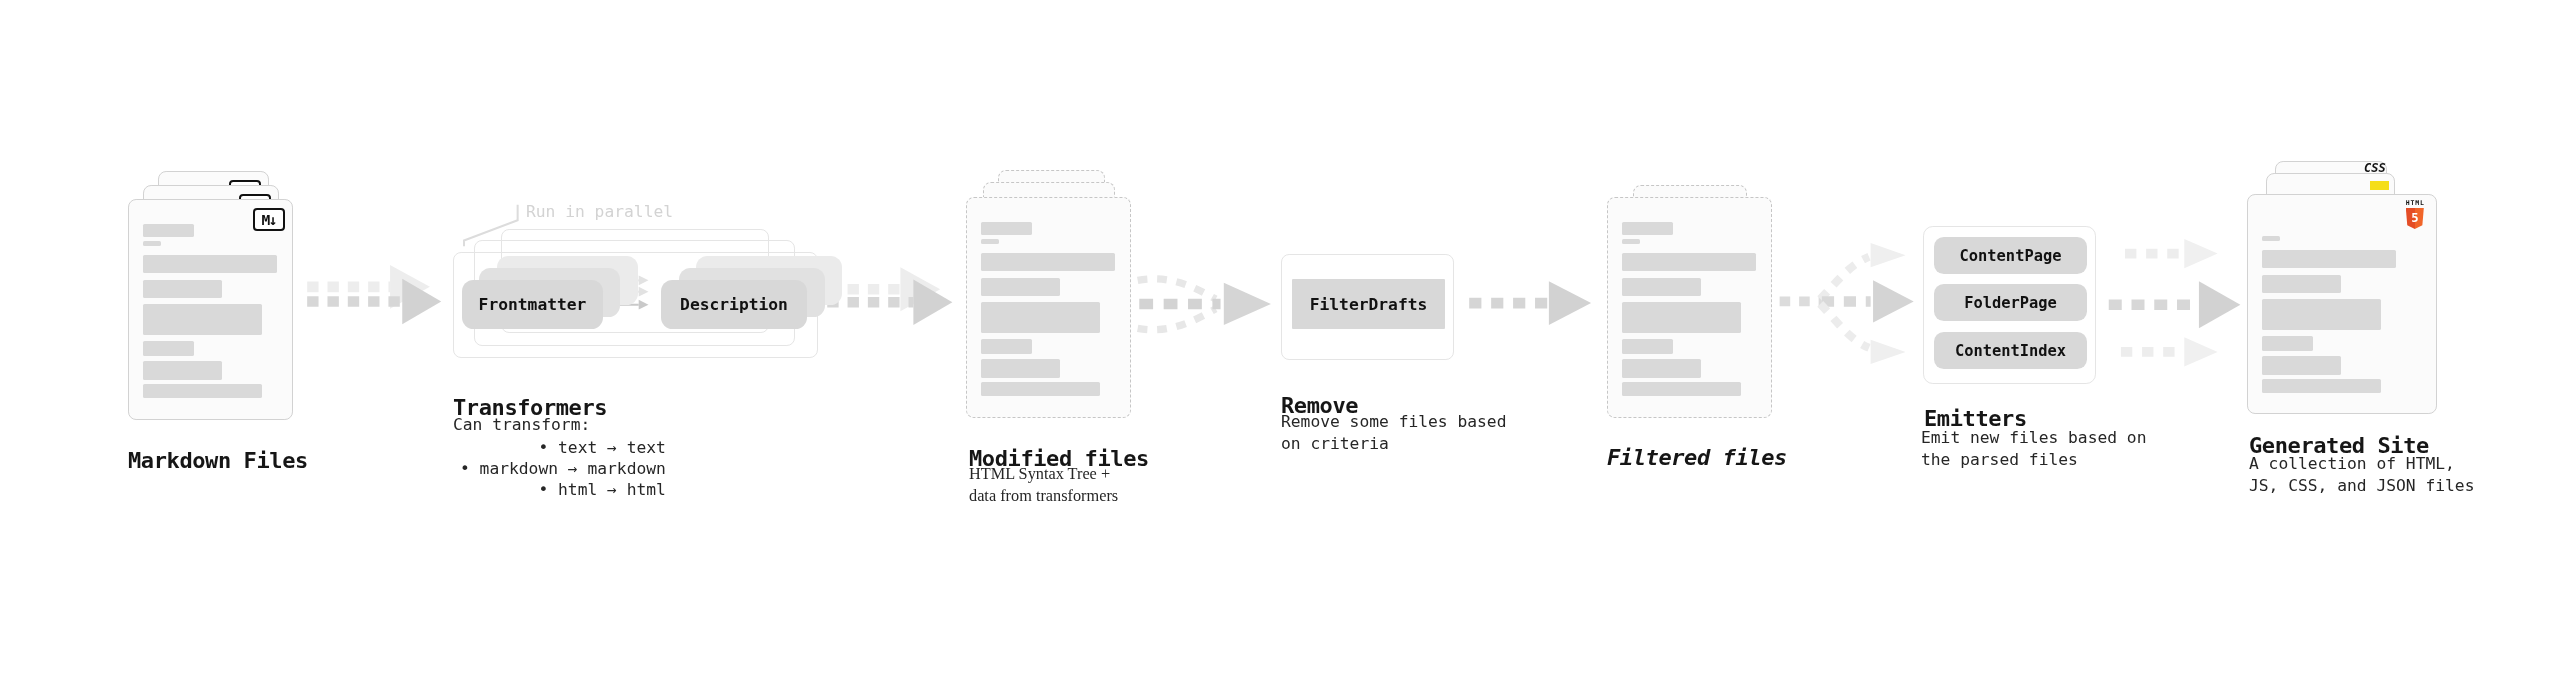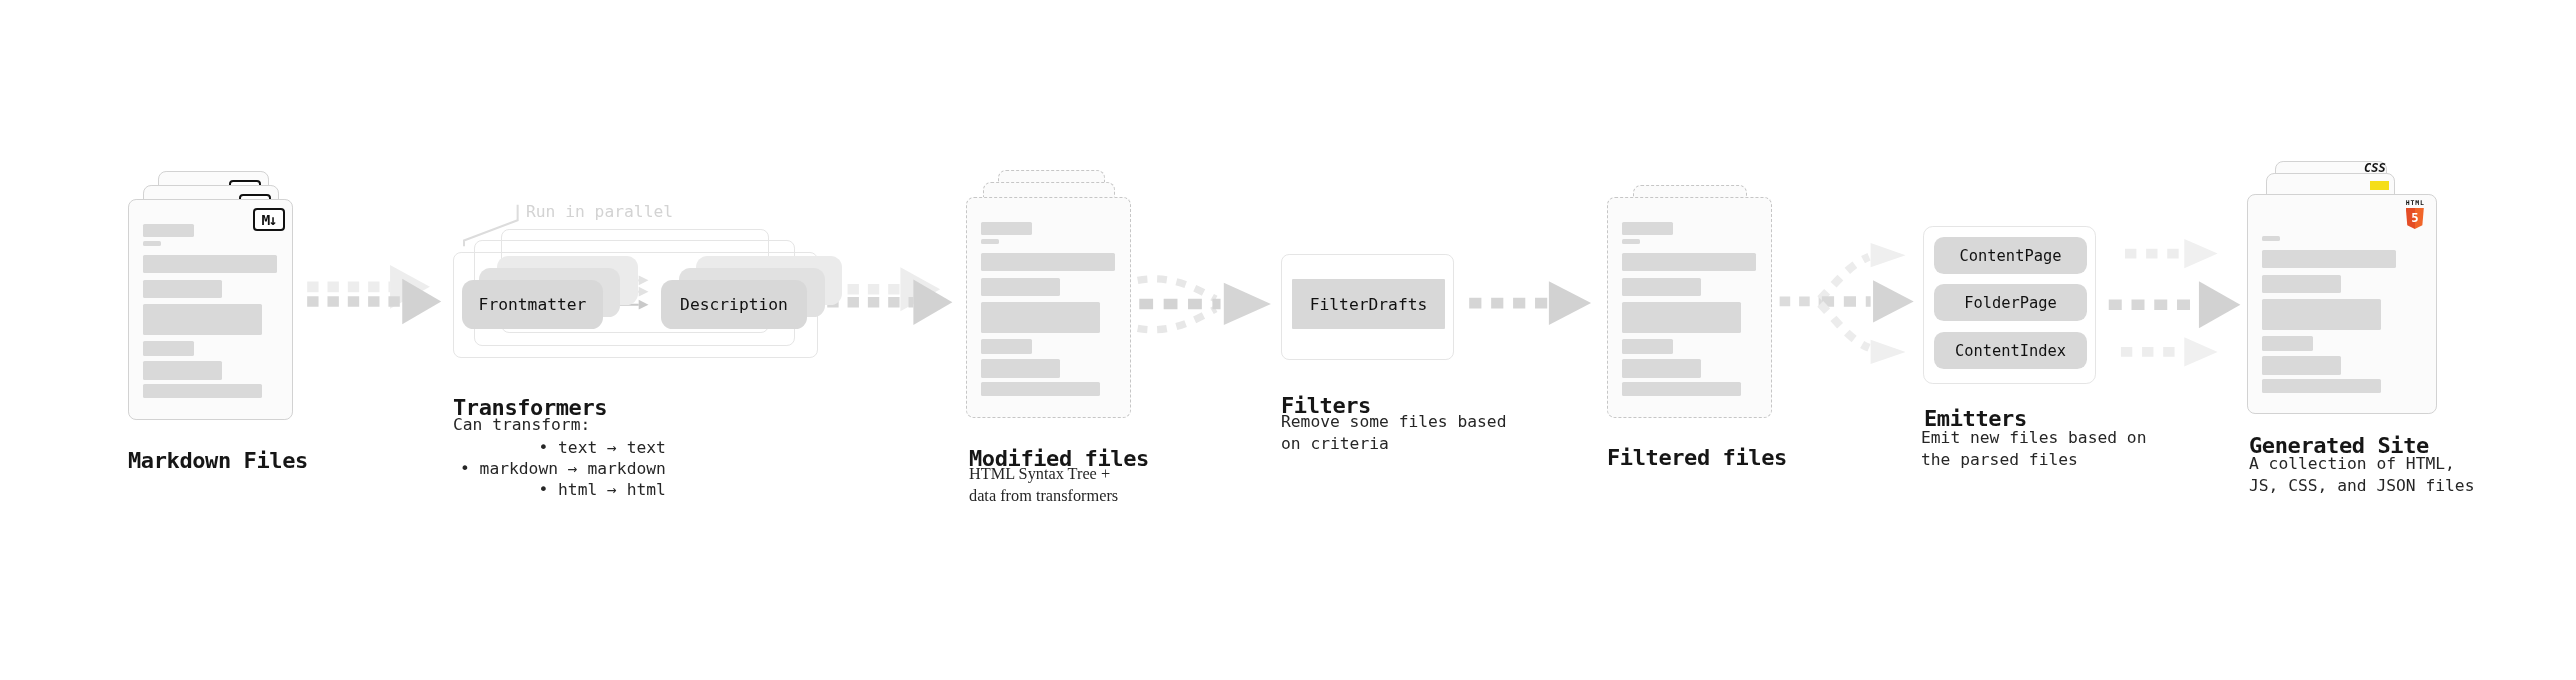--- a/index.html
+++ b/index.html
@@ -37,21 +37,21 @@
   .html5 .shield{margin-top:0.8px;width:18px;height:21px;
     background:linear-gradient(90deg,#e44d26 50%,#f16529 50%);
     clip-path:polygon(0 0,100% 0,92% 82%,50% 100%,8% 82%);
     display:flex;align-items:center;justify-content:center;
     color:#fff;font-size:12.2px;font-weight:bold;line-height:21px;}
 
   
   .obox{position:absolute;border:1.6px solid #e5e5e5;border-radius:8.1px;box-sizing:border-box;background:transparent;}
   .obox.filled{background:#ffffff;}
   .pill{position:absolute;background:#d8d8d8;border-radius:11.4px;display:flex;align-items:center;
-    justify-content:center;font-size:16.3px;color:#111;white-space:nowrap;}
+    justify-content:center;font-size:16.3px;color:#111;white-space:nowrap;font-weight:bold;}
   .pill.ghost1{background:#e1e1e1;}
   .pill.ghost2{background:#ebebeb;}
   .pill.small{border-radius:9.8px;font-size:15.4px;}
 
   
   .title{position:absolute;font-size:22px;color:#161616;white-space:nowrap;letter-spacing:-0.4px;}
   .subtitle{position:absolute;font-size:16.3px;line-height:22px;color:#262626;white-space:pre-line;}
   .annotation{position:absolute;font-size:16.3px;color:#d3d3d3;white-space:nowrap;}
   .bullets{position:absolute;font-size:16.3px;line-height:21px;color:#262626;text-align:right;}
   .bullets span{display:block;}
@@ -178,38 +178,38 @@
       <div class="bar"></div>
     </div>
     <h2 class="title" style="left:969px;top:428px;">Modified files</h2>
     <div class="subtitle" style="left:969px;top:463px;font-family:Liberation Serif, serif;">HTML Syntax Tree +
 data from transformers</div>
   </section>
 
   <section>
     <div class="obox filled" style="left:1281px;top:254px;width:173px;height:106px;"></div>
     <div class="pill" style="left:1292px;top:279px;width:153px;height:50px;border-radius:1px;">FilterDrafts</div>
-    <h2 class="title" style="left:1281px;top:375px;">Filters</h2>
+    <h2 class="title" style="left:1281px;top:375px;">Remove</h2>
     <div class="subtitle" style="left:1281px;top:411px;">Remove some files based
 on criteria</div>
   </section>
 
   <section>
     <div class="doc dashed" style="left:1633px;top:185px;width:114px;height:221px;"></div>
     <div class="doc dashed" style="left:1607px;top:197px;width:165px;height:221px;">
       <div class="bar"></div>
       <div class="bar"></div>
       <div class="bar"></div>
       <div class="bar"></div>
       <div class="bar"></div>
       <div class="bar"></div>
       <div class="bar"></div>
       <div class="bar"></div>
     </div>
-    <h2 class="title" style="left:1607px;top:427px;">Filtered files</h2>
+    <h2 class="title" style="left:1607px;top:427px;font-style:italic;">Filtered files</h2>
   </section>
 
   <section>
     <div class="obox filled" style="left:1923px;top:226px;width:173px;height:158px;border-radius:9.8px;"></div>
     <div class="pill small" style="left:1934px;top:237px;width:153px;height:37px;">ContentPage</div>
     <div class="pill small" style="left:1934px;top:284px;width:153px;height:37px;">FolderPage</div>
     <div class="pill small" style="left:1934px;top:332px;width:153px;height:37px;">ContentIndex</div>
     <h2 class="title" style="left:1924px;top:388px;">Emitters</h2>
     <div class="subtitle" style="left:1921px;top:427px;">Emit new files based on
 the parsed files</div>

